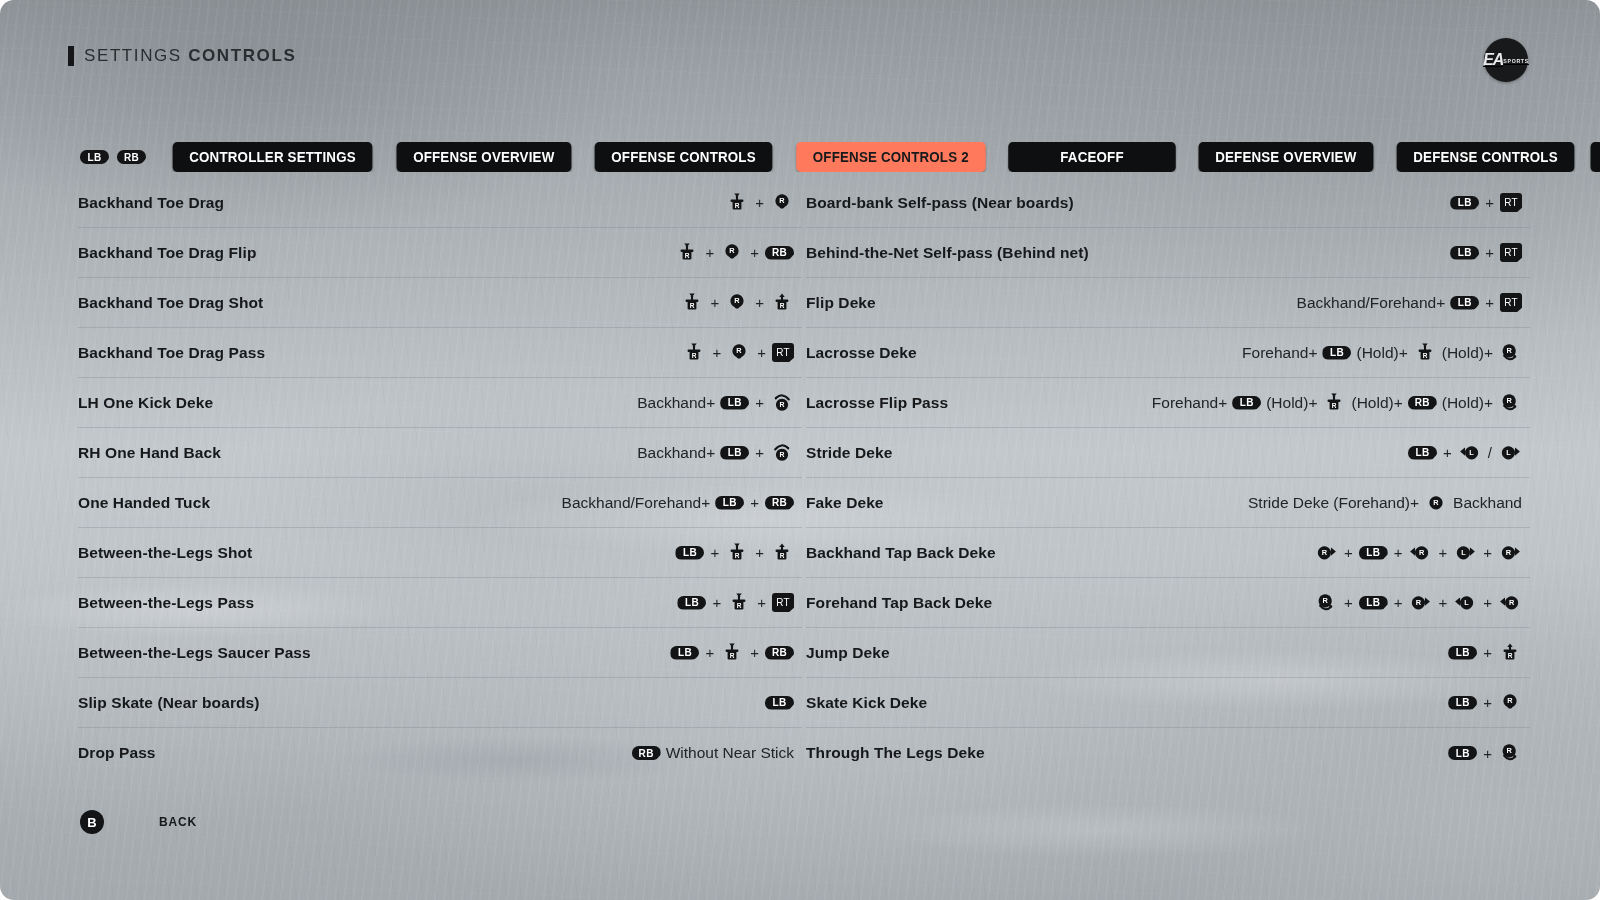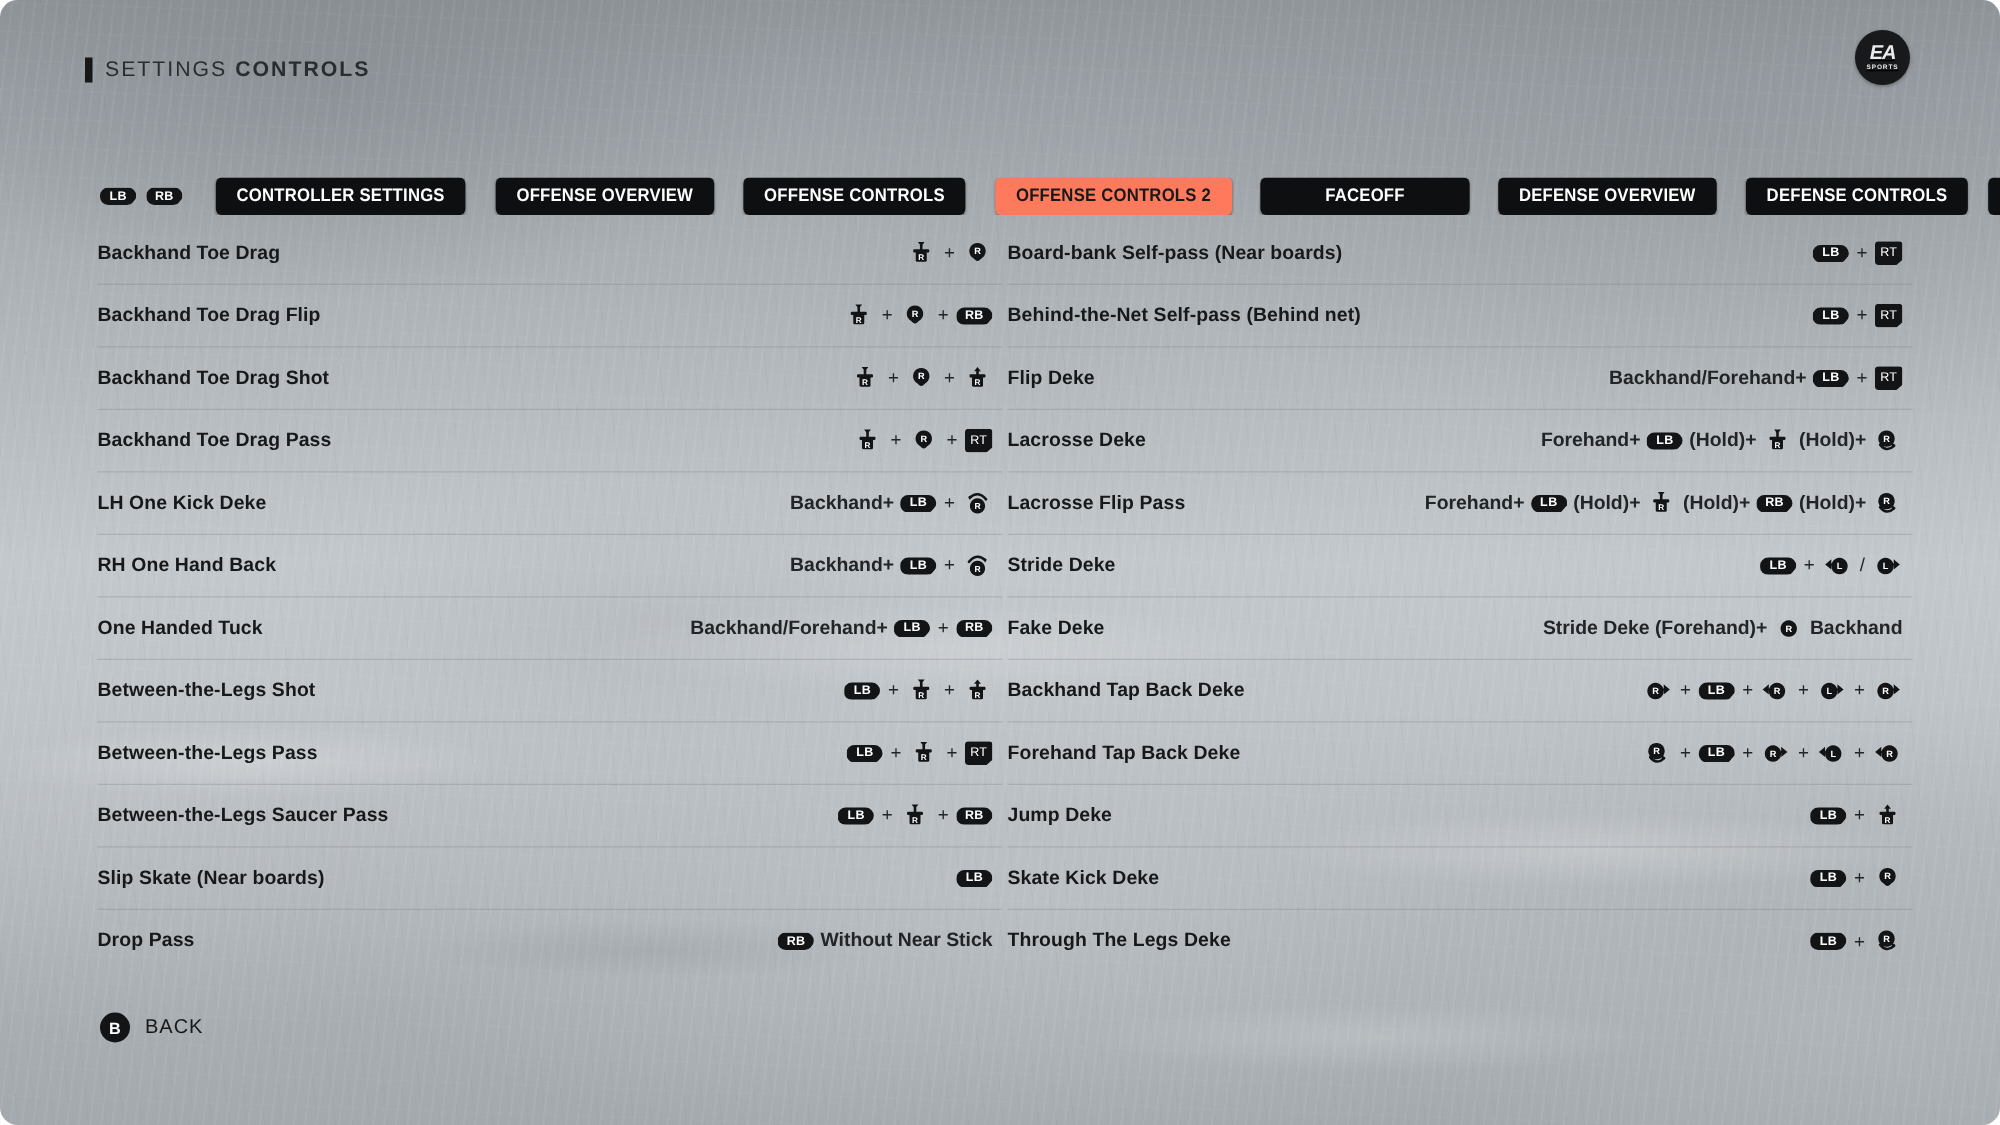--- a/index.html
+++ b/index.html
@@ -71,24 +71,24 @@
     width: 6px; height: 20px; background: #151719;
   }
   .header-text {
     font-size: 17px; letter-spacing: 1.6px; color: #2a2d30;
   }
   .header-light { font-weight: 400; }
   .header-bold  { font-weight: 700; }
 
   
   .ea-logo {
-    position: absolute; right: 72px; top: 24px;
+    position: absolute; right: 72px; top: 38px;
     width: 44px; height: 44px; border-radius: 50%;
     background: #17191b;
-    display: flex; flex-direction: column;
+    display: flex; flex-direction: row;
     align-items: center; justify-content: center;
     box-shadow: 0 1px 3px rgba(0,0,0,.35);
     text-decoration: underline;
   }
   .ea-logo .ea-mark {
     font-style: italic; font-weight: 700;
     font-size: 16px; line-height: 14px; color: #e9ebec;
     letter-spacing: -1px;
   }
   .ea-logo .ea-sub {
@@ -147,21 +147,21 @@
     white-space: nowrap;
     flex: 0 0 auto;
   }
   .row-binding {
     margin-left: auto;
     display: flex; align-items: center;
     gap: 5px;
     white-space: nowrap;
   }
   .bind-text {
-    font-size: 15.5px; color: #222527; font-weight: 700;
+    font-size: 15.5px; color: #222527; font-weight: 400;
   }
   .bind-plus {
     font-size: 15px; color: #222527; font-weight: 400;
     margin: 0 1px;
   }
 
   
   .g { display: inline-flex; align-items: center; justify-content: center; flex: 0 0 auto; }
 
   
@@ -190,22 +190,23 @@
   
   .g-stick { position: relative; width: 24px; height: 26px; }
   .g-stick svg { display: block; }
 
   
   .footer {
     position: absolute; left: 80px; top: 810px;
     display: flex; align-items: center; gap: 12px;
   }
   .footer-label {
-    font-size: 16px; font-weight: 400; letter-spacing: .8px;
+    font-size: 12px; font-weight: 700; letter-spacing: .8px;
     color: #16181a;
+    margin-left: 43px;
   }
 </style>
 </head>
 <body>
 
 <div id="root">
 
   <div class="page-header layer">
     <div class="header-bar"></div>
     <div class="header-text">

